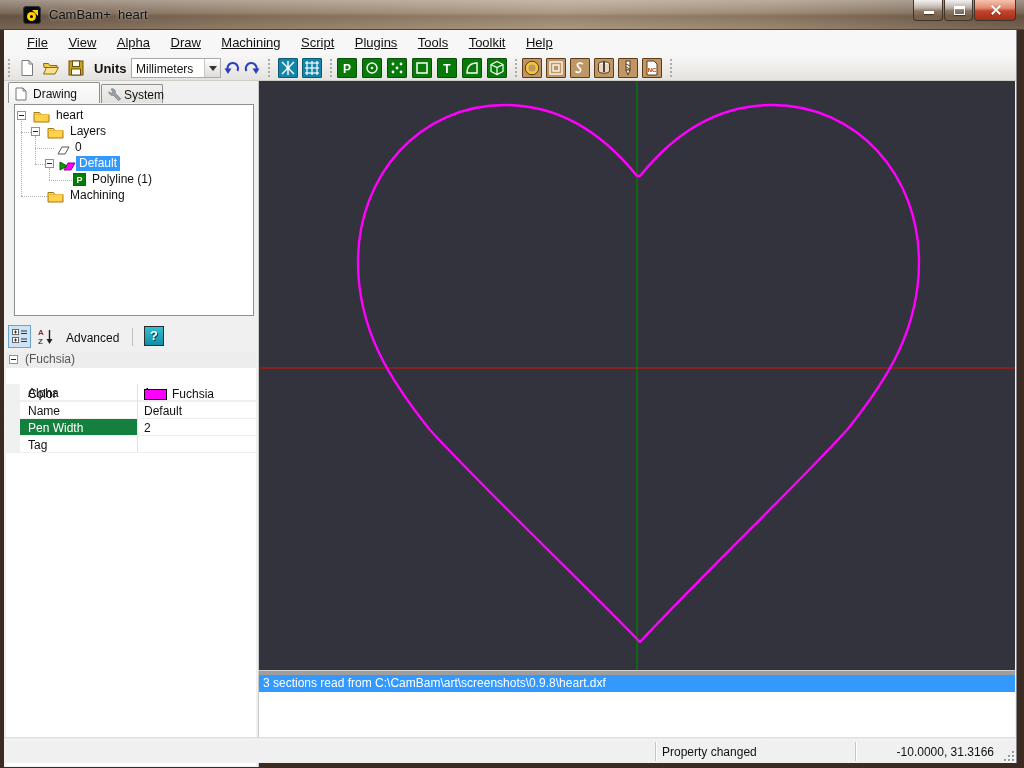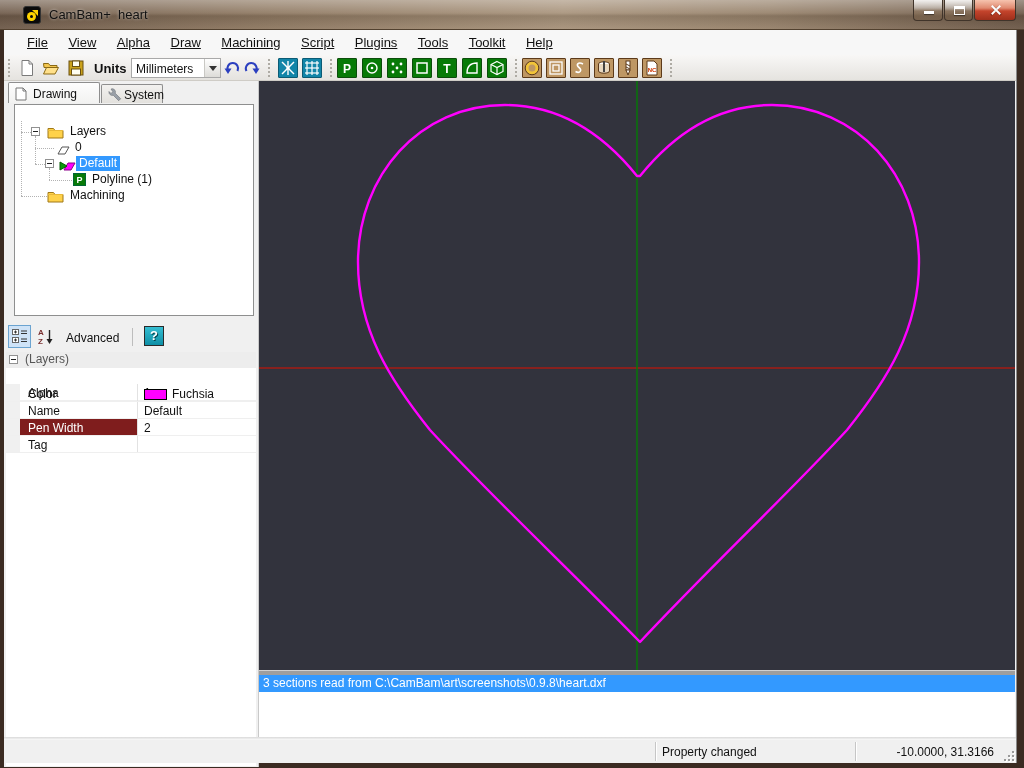--- a/index.html
+++ b/index.html
@@ -81,21 +81,21 @@
   .helpbtn { position:absolute; left:140px; top:4px; width:20px; height:20px; background:linear-gradient(#36bed2,#0e8fa6); border:1px solid #2a2a2a;
     color:#fff; font-weight:bold; font-size:13px; text-align:center; line-height:18px; text-shadow:1px 1px 0 #04434e; }
 
   .propsgrid { position:absolute; left:2px; right:2px; top:271px; bottom:1px; background:#fff; }
   .pcat { position:absolute; left:0; right:0; top:0; height:16px; background:#ededed; }
   .pcat .tlabel { left:16px; color:#555; }
   .prow { position:absolute; left:0; right:0; height:17px; border-bottom:1px solid #efefef; }
   .pgut { position:absolute; left:0; top:0; bottom:0; width:14px; background:#f0f0f0; }
   .pname { position:absolute; left:14px; width:118px; top:0; bottom:0; font-size:12px; color:#111; padding:2px 0 0 8px; border-right:1px solid #e2e2e2; }
   .pval { position:absolute; left:133px; right:0; top:0; bottom:0; font-size:12px; color:#111; padding:2px 0 0 5px; }
-  .prow.selrow .pname { background:#7f1d1d; color:#fff; }
+  .prow.selrow .pname { background:#15803d; color:#fff; }
   .swatch { display:inline-block; width:23px; height:11px; border:1px solid #000; vertical-align:-2px; margin-right:5px; }
 
   
   .vsplit { position:absolute; left:254px; top:51px; width:1px; height:686px; background:#c9c9c9; }
   .canvas { position:absolute; left:255px; top:51px; width:756px; height:589px; }
   .csplit { position:absolute; left:255px; top:640px; width:756px; height:5px; background:#9e9e9e; border-top:1px solid #d0d0d0; }
   .logline { position:absolute; left:255px; top:645px; width:756px; height:17px; color:#fff; font-size:12px; line-height:16px; padding-left:4px; white-space:nowrap; overflow:hidden; }
   .logrest { position:absolute; left:255px; top:662px; width:756px; height:45px; background:#fff; }
 
   .sbgroove { position:absolute; left:0; top:707px; width:100%; height:3px; background:linear-gradient(#d9d9d9,#fbfbfb); }
@@ -326,20 +326,30 @@
     <div class="treebox">
       <span class="dotv" style="left:6px; top:16px; height:75px;"></span>
       <span class="doth" style="left:6px; top:27px; width:10px;"></span>
       <span class="doth" style="left:6px; top:91px; width:26px;"></span>
       <span class="dotv" style="left:20px; top:31px; height:28px;"></span>
       <span class="doth" style="left:20px; top:43px; width:19px;"></span>
       <span class="doth" style="left:20px; top:59px; width:10px;"></span>
       <span class="dotv" style="left:34px; top:63px; height:12px;"></span>
       <span class="doth" style="left:34px; top:75px; width:23px;"></span>
 
+      <div class="trow" style="top:3px">
+        <span class="xbox" style="left:2px; top:3px"></span>
+        <span class="ticon" style="left:18px; top:1px">
+          <svg width="17" height="14">
+              <path d="M1 3.5h5.5l1.5 2H16v7.5H1z" fill="#ffd24a" stroke="#a07818"></path>
+              <path d="M1 5.5h15" stroke="#e8b93a"></path>
+            </svg>
+        </span>
+        <span class="tlabel" style="left:38px">heart</span>
+      </div>
 
       <div class="trow" style="top:19px">
         <span class="xbox" style="left:16px; top:3px"></span>
         <span class="ticon" style="left:32px; top:1px">
           <svg width="17" height="14">
               <path d="M1 3.5h5.5l1.5 2H16v7.5H1z" fill="#ffd24a" stroke="#a07818"></path>
               <path d="M1 5.5h15" stroke="#e8b93a"></path>
             </svg>
         </span>
         <span class="tlabel" style="left:52px">Layers</span>
@@ -409,21 +419,21 @@
           </svg>
       </span>
       <span class="adv-label">Advanced</span>
       <span class="pb-sep"></span>
       <span class="helpbtn">?</span>
     </div>
 
     <div class="propsgrid">
       <div class="pcat">
         <span class="xbox" style="left:3px; top:3px"></span>
-        <span class="tlabel">(Layers)</span>
+        <span class="tlabel">(Fuchsia)</span>
       </div>
       <div class="prow" style="top:32px">
         <span class="pgut"></span>
         <span class="pname">Alpha</span>
         <span class="pval">1</span>
       </div>
       <div class="prow" style="top:33px">
         <span class="pgut"></span>
         <span class="pname">Color</span>
         <span class="pval"><i class="swatch" style="background-color: rgb(255, 0, 255);"></i><span>Fuchsia</span></span>

